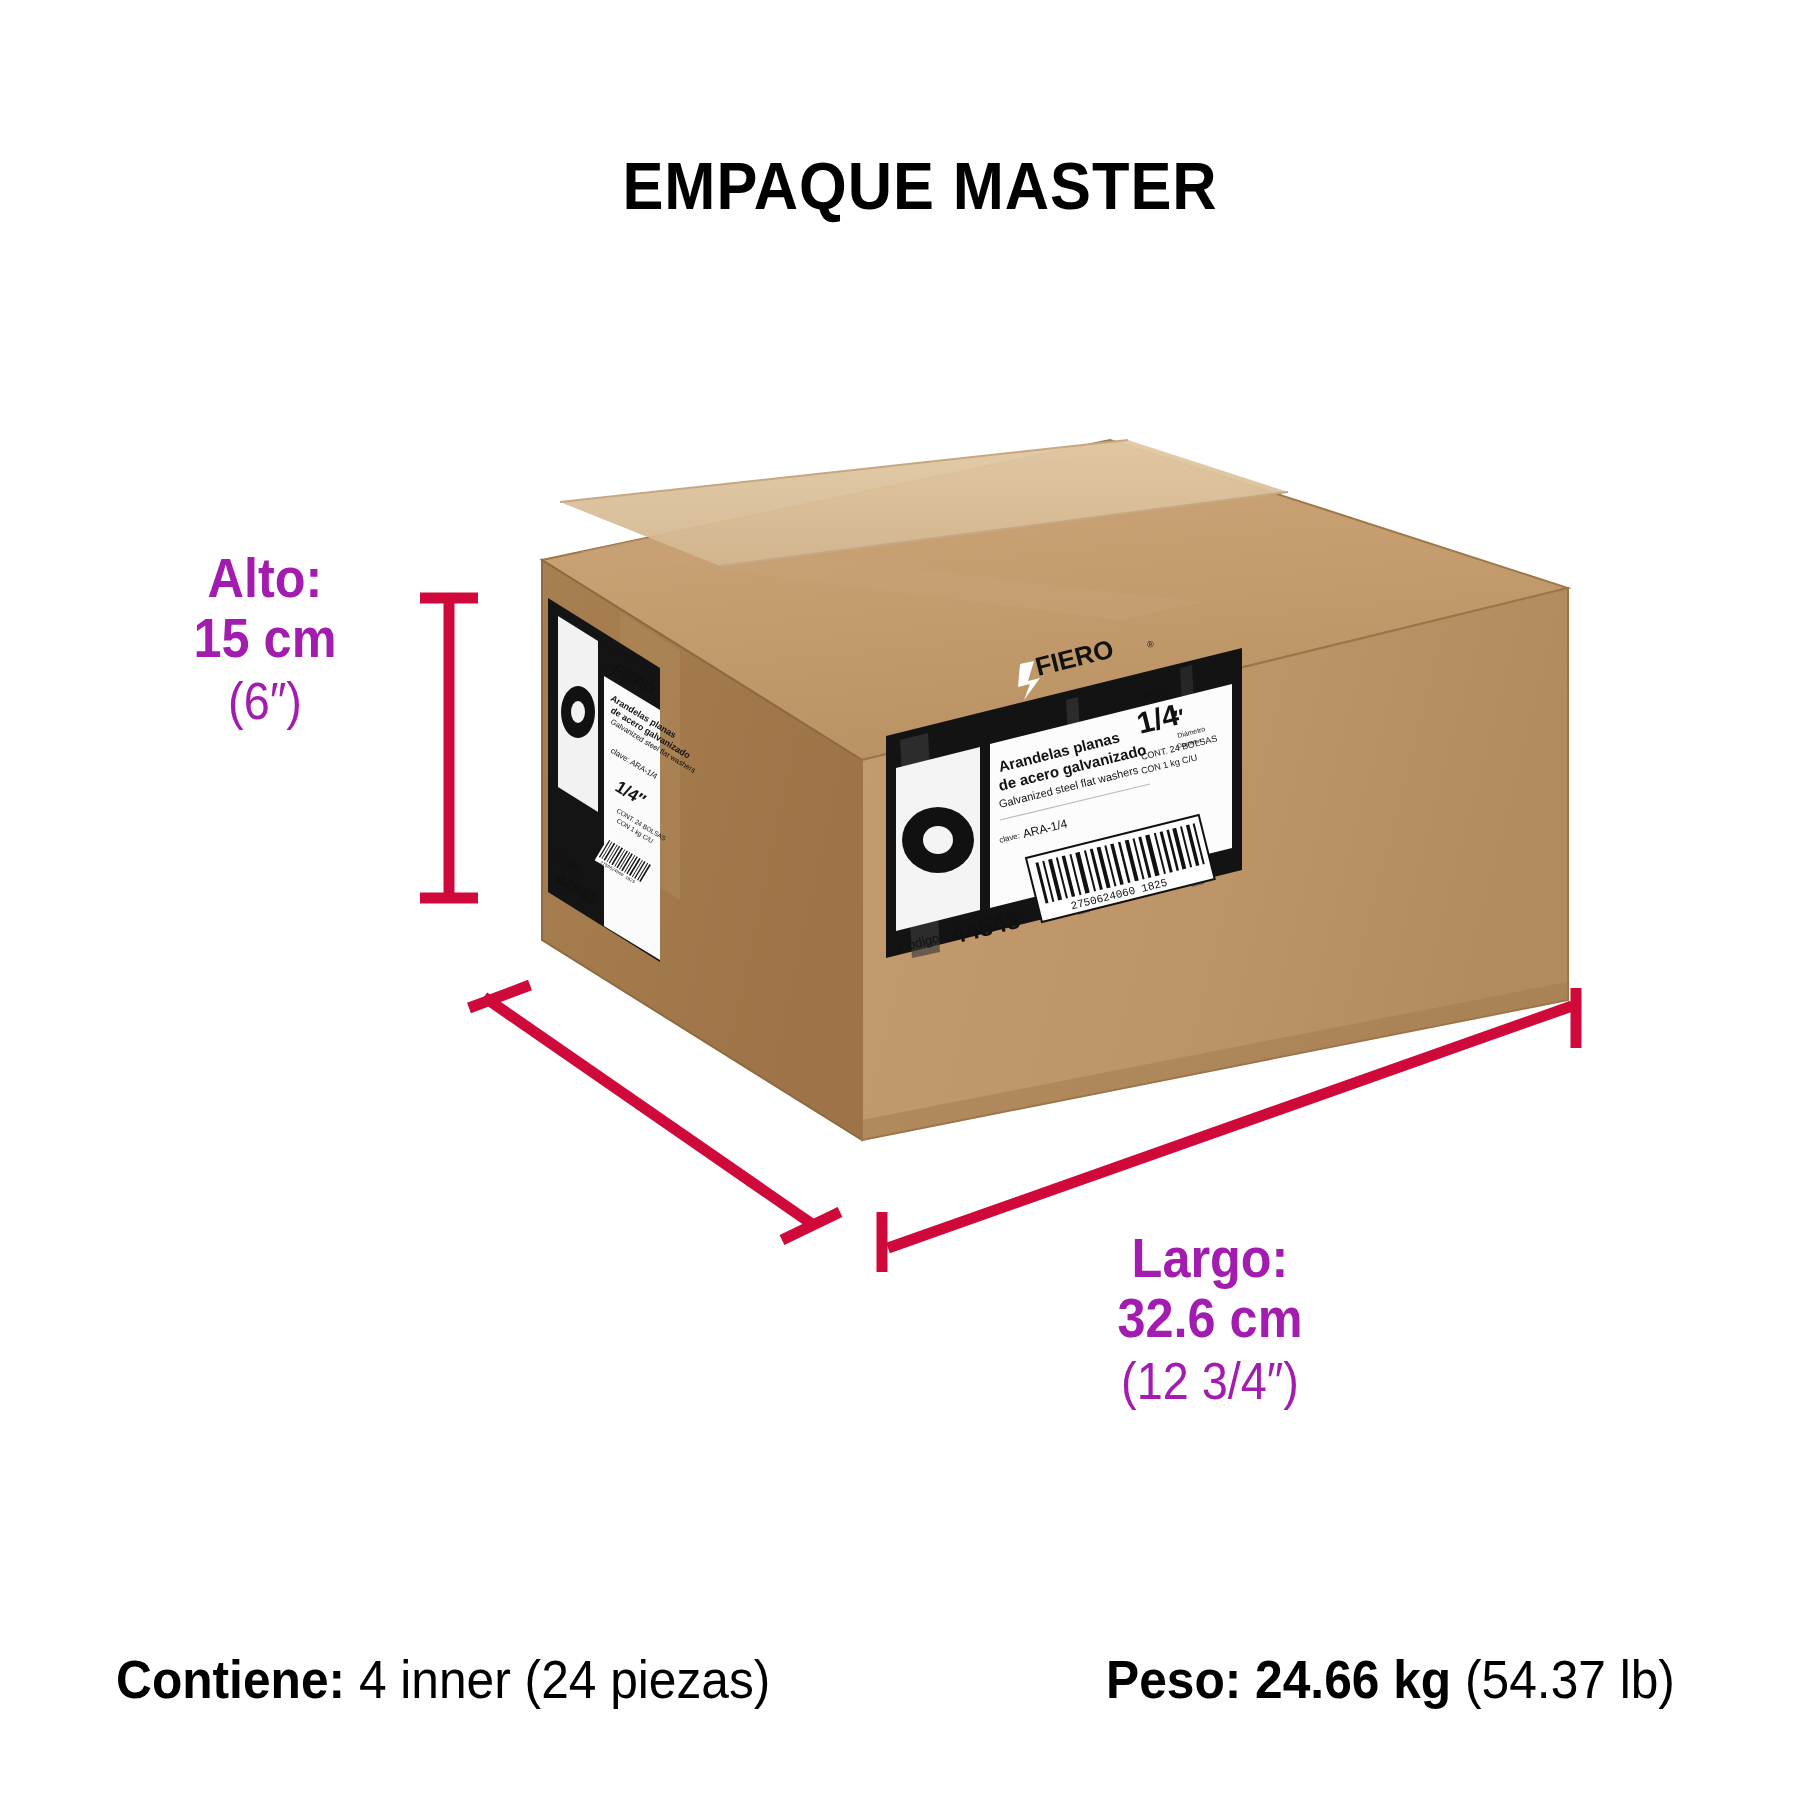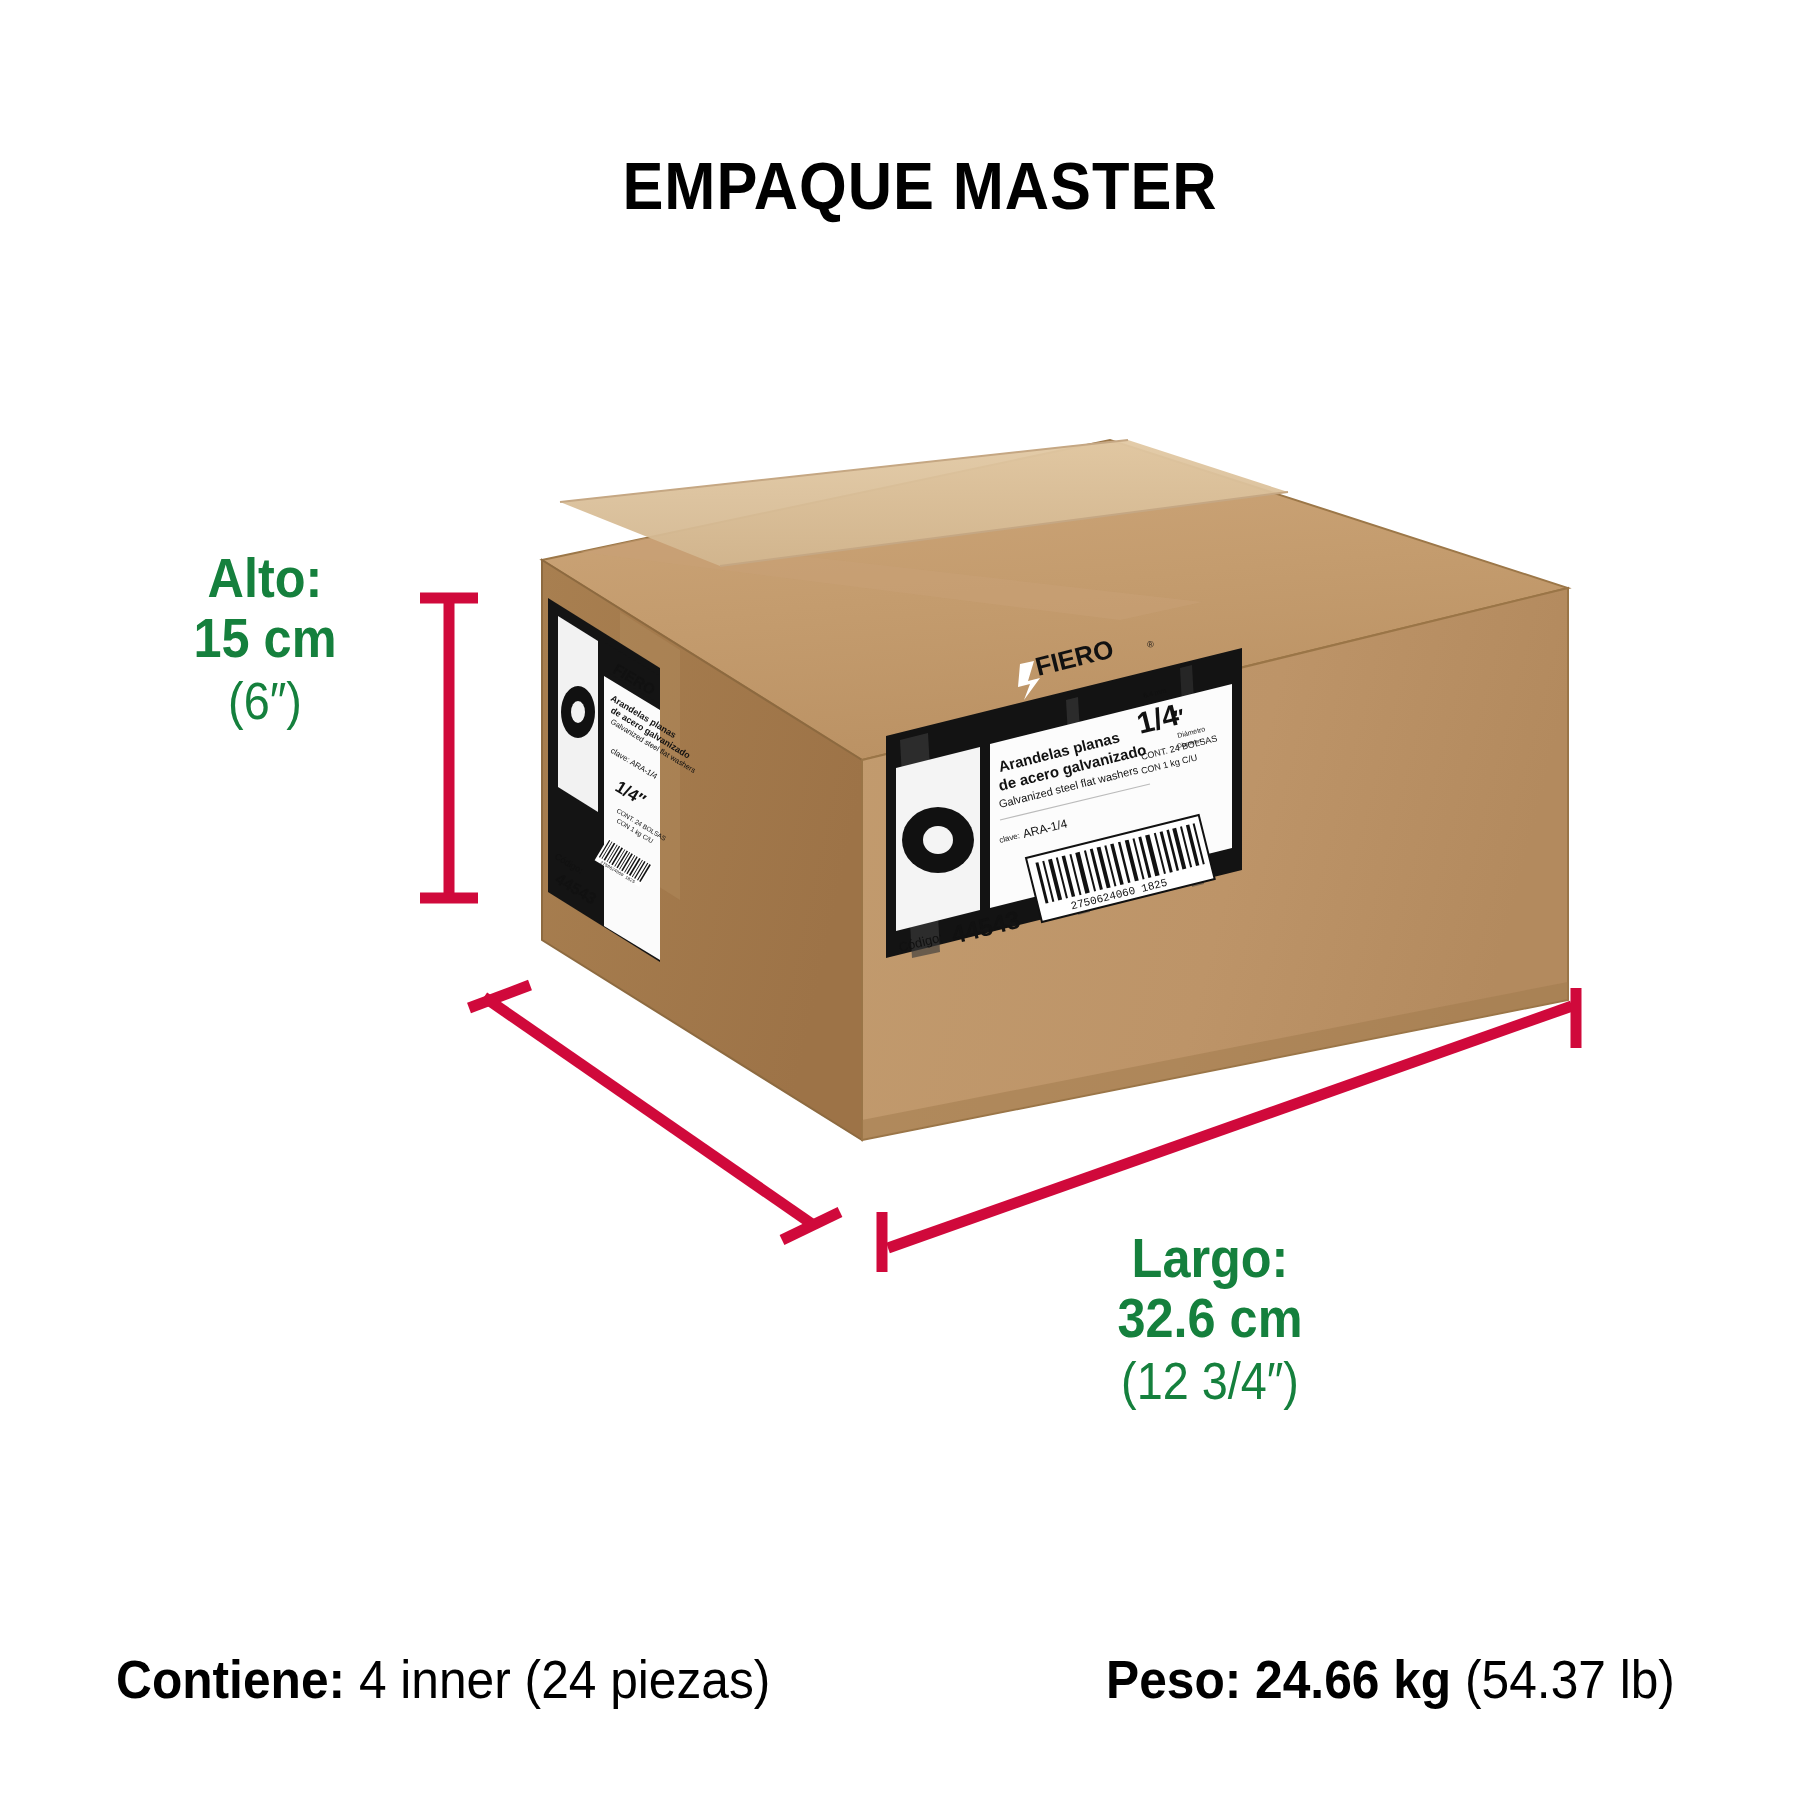--- a/index.html
+++ b/index.html
@@ -29,21 +29,21 @@
     color: #000000;
     transform: scaleX(0.93);
     transform-origin: center center;
   }
   #box-svg { display: block; }
 
   
   .dim-label {
     position: absolute;
     text-align: center;
-    color: #15803d;
+    color: #a21caf;
     font-family: "Liberation Sans Narrow", "Liberation Sans", sans-serif;
     line-height: 1.08;
   }
   .dim-label .l1 {
     font-weight: bold;
     font-size: 56px;
     display: block;
     transform: scaleX(0.9);
   }
   .dim-label .l2 {

